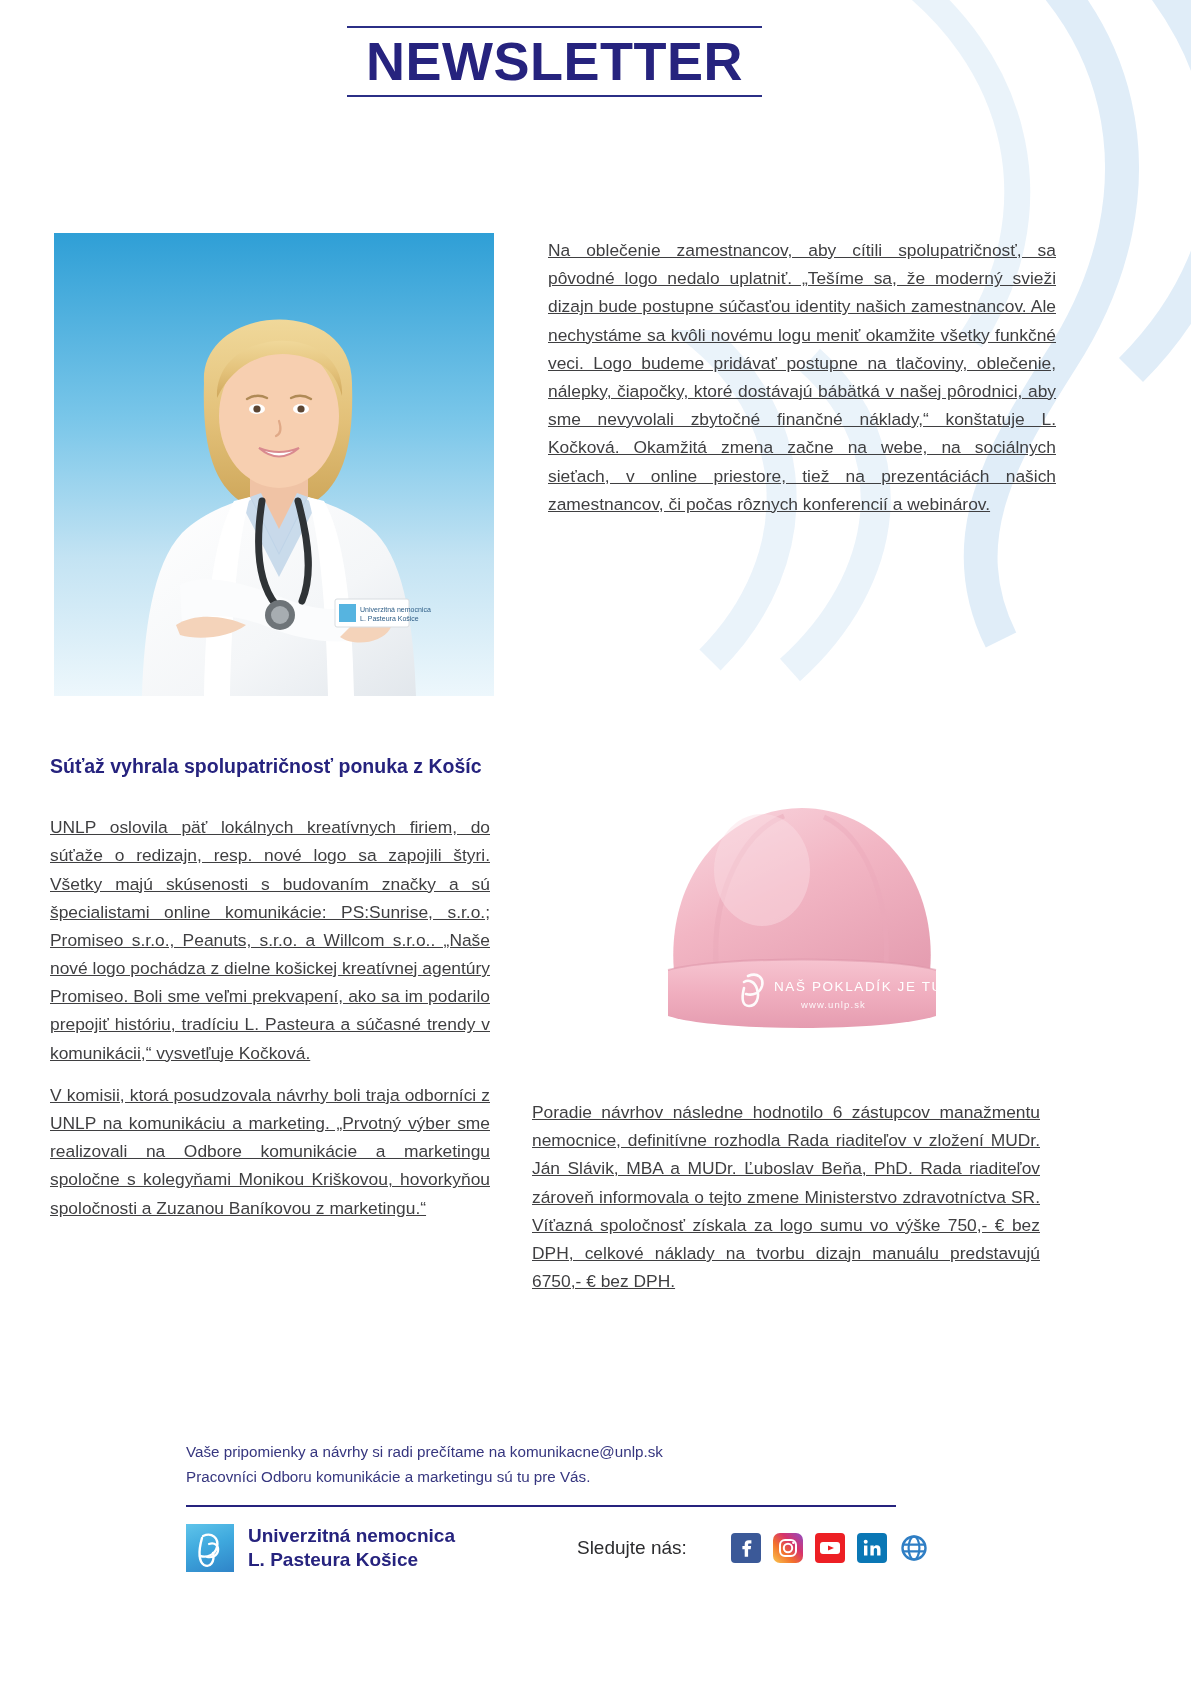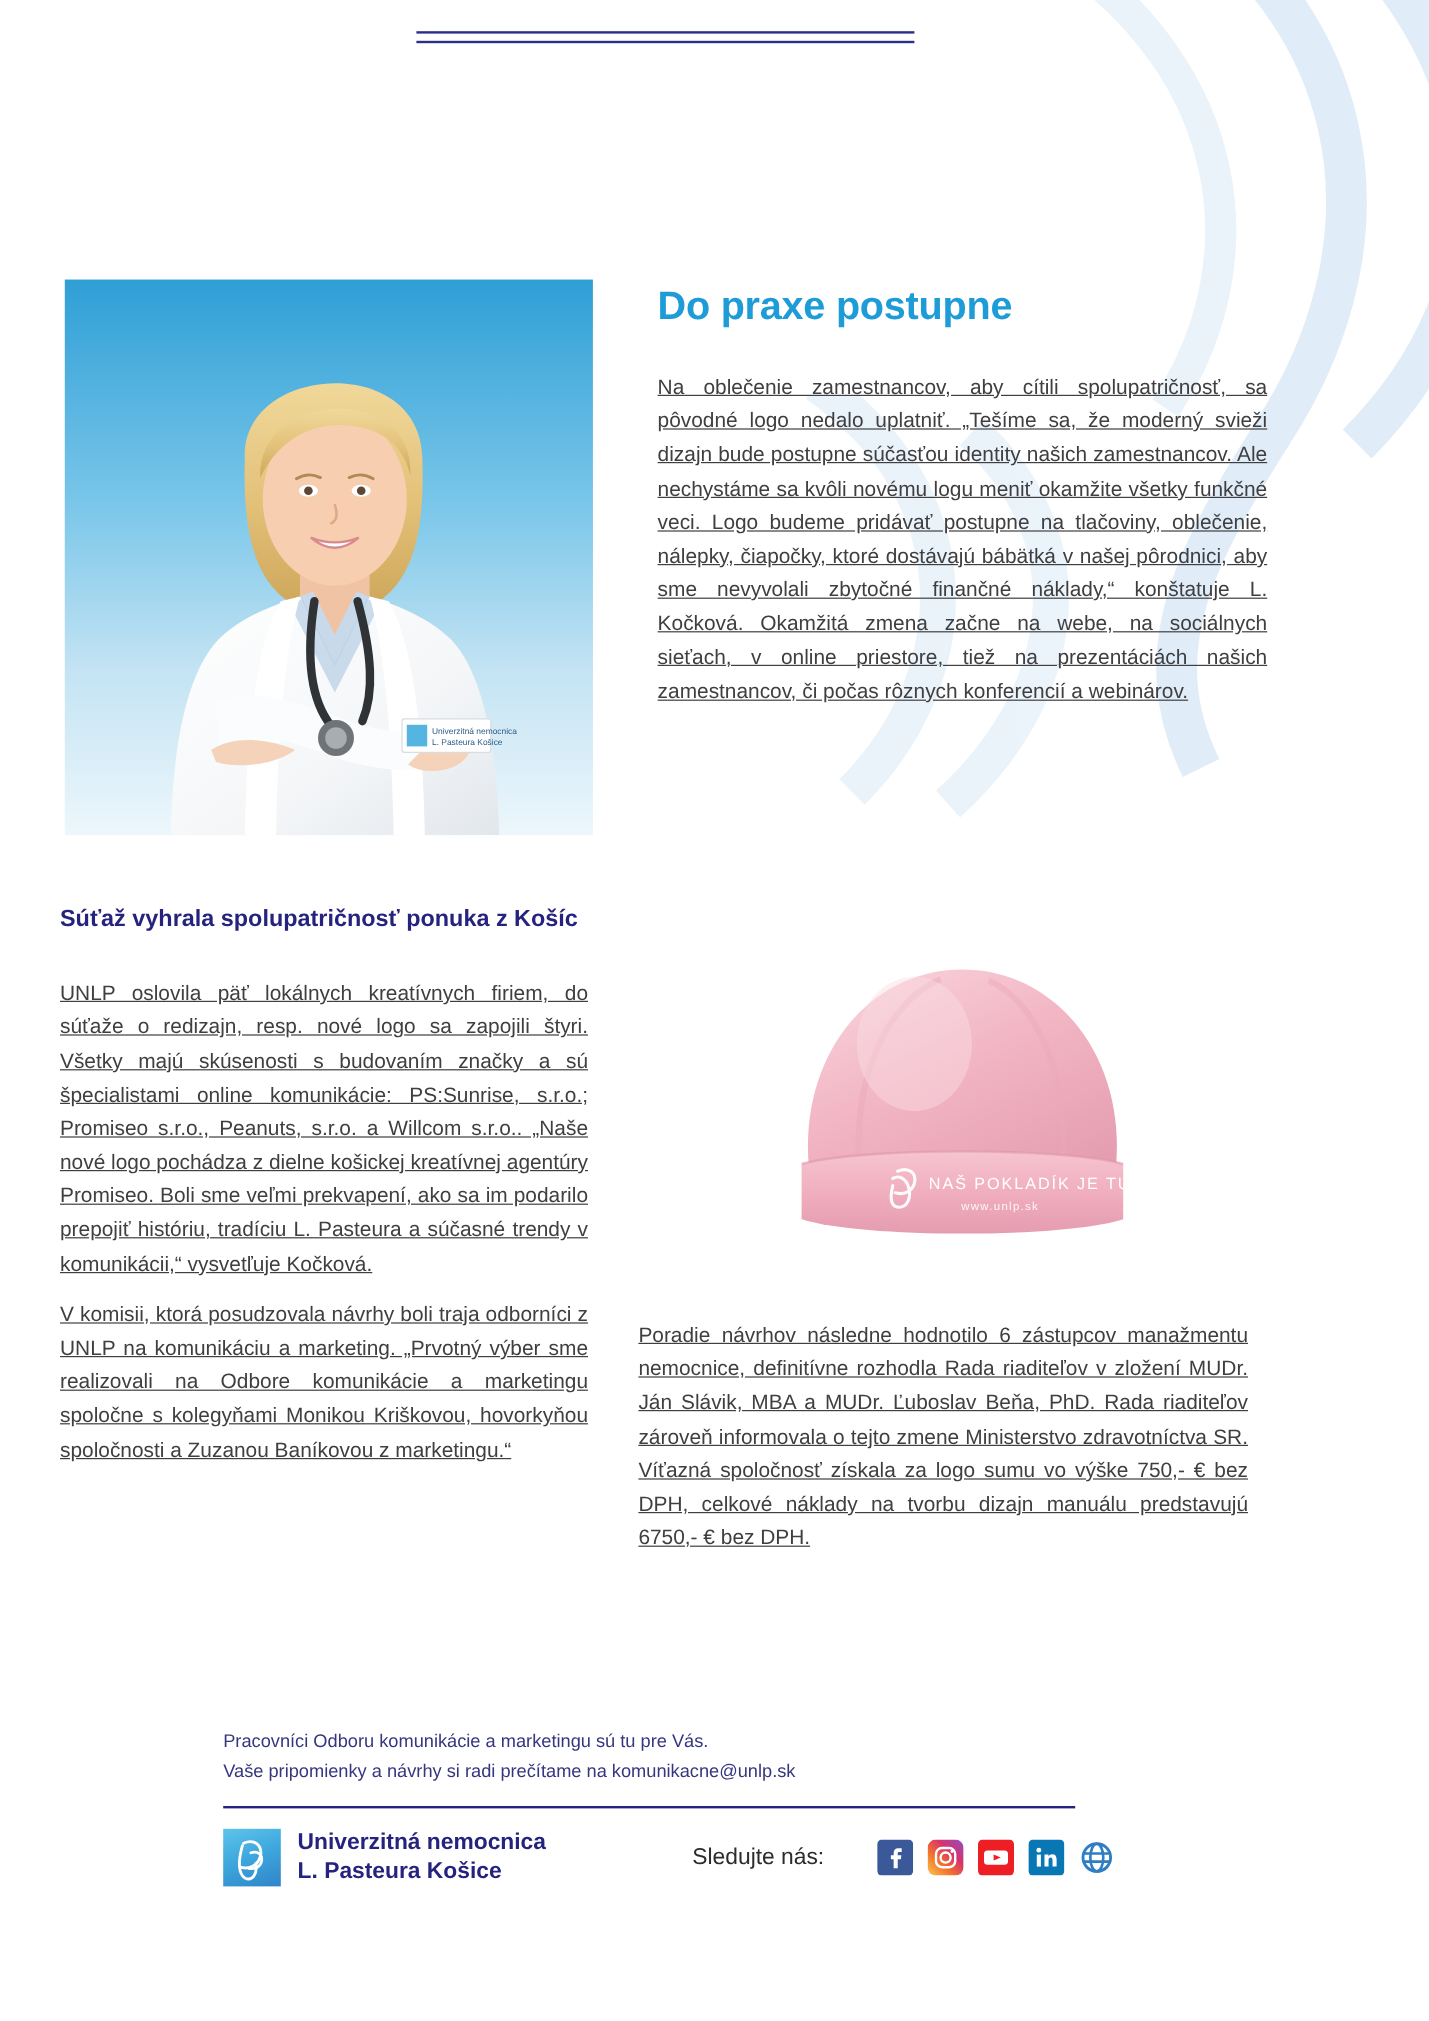--- a/index.html
+++ b/index.html
@@ -205,20 +205,21 @@
   </svg>
   <svg class="wm2" viewBox="0 0 430 420" aria-hidden="true">
     <g fill="none" stroke="#e4eff9" stroke-width="30" opacity="0.75">
       <path d="M120 -10 C 250 80, 250 230, 150 330"></path>
       <path d="M250 30 C 350 120, 330 250, 230 340"></path>
     </g>
   </svg>
 
   <div class="masthead">
     <div class="rule top"></div>
+    <h1>NEWSLETTER</h1>
     <div class="rule bottom"></div>
   </div>
 
   <div class="hero-photo">
     <svg viewBox="0 0 440 463" preserveAspectRatio="xMidYMid slice" aria-hidden="true">
       <defs>
         <linearGradient id="skyg" x1="0" y1="0" x2="0" y2="1">
           <stop offset="0%" stop-color="#2f9fd6"></stop>
           <stop offset="40%" stop-color="#79c6e9"></stop>
           <stop offset="70%" stop-color="#c3e3f3"></stop>
@@ -275,21 +276,20 @@
       <g>
         <rect x="281" y="366" width="74" height="28" rx="2" fill="#ffffff" stroke="#d8dde1" stroke-width="1"></rect>
         <rect x="285" y="371" width="17" height="18" fill="#56b4e0"></rect>
         <text x="306" y="379" font-family="Liberation Sans, sans-serif" font-size="7" fill="#2d5d86">Univerzitná nemocnica</text>
         <text x="306" y="388" font-family="Liberation Sans, sans-serif" font-size="7" fill="#2d5d86">L. Pasteura Košice</text>
       </g>
     </svg>
   </div>
 
   <div class="article-right">
-    <h2 class="headline-blue">Do praxe postupne</h2>
     <p class="body">Na oblečenie zamestnancov, aby cítili spolupatričnosť, sa pôvodné logo nedalo uplatniť. „Tešíme sa, že moderný svieži dizajn bude postupne súčasťou identity našich zamestnancov. Ale nechystáme sa kvôli novému logu meniť okamžite všetky funkčné veci. Logo budeme pridávať postupne na tlačoviny, oblečenie, nálepky, čiapočky, ktoré dostávajú bábätká v našej pôrodnici, aby sme nevyvolali zbytočné finančné náklady,“ konštatuje L. Kočková. Okamžitá zmena začne na webe, na sociálnych sieťach, v online priestore, tiež na prezentáciách našich zamestnancov, či počas rôznych konferencií a webinárov.</p>
   </div>
 
   <div class="article-left">
     <h3 class="subhead-navy">Súťaž vyhrala spolupatričnosť ponuka z Košíc</h3>
     <p class="body">UNLP oslovila päť lokálnych kreatívnych firiem, do súťaže o redizajn, resp. nové logo sa zapojili štyri. Všetky majú skúsenosti s budovaním značky a sú špecialistami online komunikácie: PS:Sunrise, s.r.o.; Promiseo s.r.o., Peanuts, s.r.o. a Willcom s.r.o.. „Naše nové logo pochádza z dielne košickej kreatívnej agentúry Promiseo. Boli sme veľmi prekvapení, ako sa im podarilo prepojiť históriu, tradíciu L. Pasteura a súčasné trendy v komunikácii,“ vysvetľuje Kočková.</p>
     <p class="body">V komisii, ktorá posudzovala návrhy boli traja odborníci z UNLP na komunikáciu a marketing. „Prvotný výber sme realizovali na Odbore komunikácie a marketingu spoločne s kolegyňami Monikou Kriškovou, hovorkyňou spoločnosti a Zuzanou Baníkovou z marketingu.“</p>
   </div>
 
   <div class="hat-photo">
@@ -326,22 +326,22 @@
       <text x="253" y="248" font-family="Liberation Sans, sans-serif" font-size="9.5" letter-spacing="1.1" fill="#ffffff" opacity="0.9">www.unlp.sk</text>
     </svg>
   </div>
 
   <div class="article-right-lower">
     <p class="body">Poradie návrhov následne hodnotilo 6 zástupcov manažmentu nemocnice, definitívne rozhodla Rada riaditeľov v zložení MUDr. Ján Slávik, MBA a MUDr. Ľuboslav Beňa, PhD. Rada riaditeľov zároveň informovala o tejto zmene Ministerstvo zdravotníctva SR. Víťazná spoločnosť získala za logo sumu vo výške 750,- € bez DPH, celkové náklady na tvorbu dizajn manuálu predstavujú 6750,- € bez DPH.</p>
   </div>
 
   <div class="footer">
     <div class="footer-contact">
+      <div>Vaše pripomienky a návrhy si radi prečítame na komunikacne@unlp.sk</div>
       <div>Pracovníci Odboru komunikácie a marketingu sú tu pre Vás.</div>
-      <div>Vaše pripomienky a návrhy si radi prečítame na komunikacne@unlp.sk</div>
     </div>
     <div class="footer-rule"></div>
 
     <div class="footer-bottom">
       <div class="logo-mark">
         <svg viewBox="0 0 48 48" aria-hidden="true">
           <path d="M17 12 c 9 -4 16 2 14 11 c -2 8 -10 11 -17 9" stroke="#ffffff" stroke-width="2.4" fill="none" stroke-linecap="round"></path>
           <path d="M16 14 c -4 14 -3 24 2 27 c 6 3 11 -3 9 -12" stroke="#ffffff" stroke-width="2.4" fill="none" stroke-linecap="round"></path>
           <path d="M23 20 c 6 -2 10 2 9 7 c -1 5 -6 7 -11 6" stroke="#ffffff" stroke-width="2.2" fill="none" stroke-linecap="round"></path>
         </svg>

